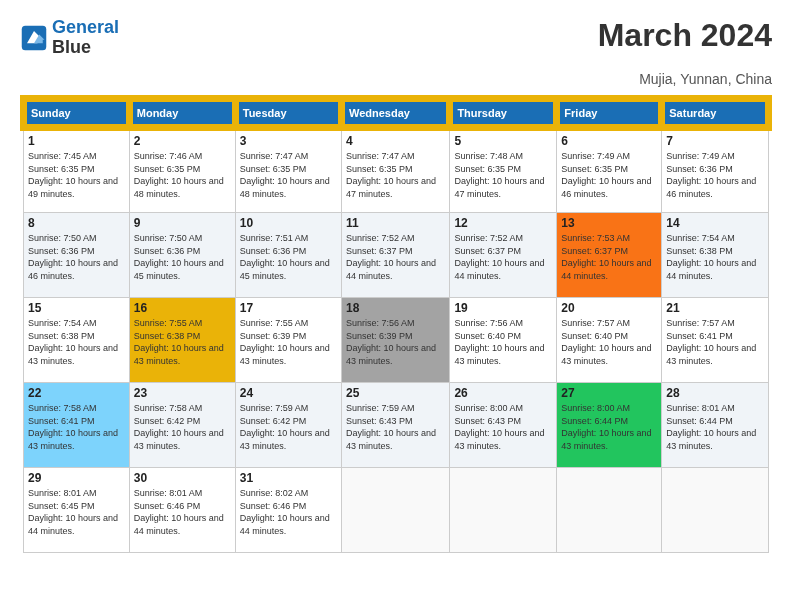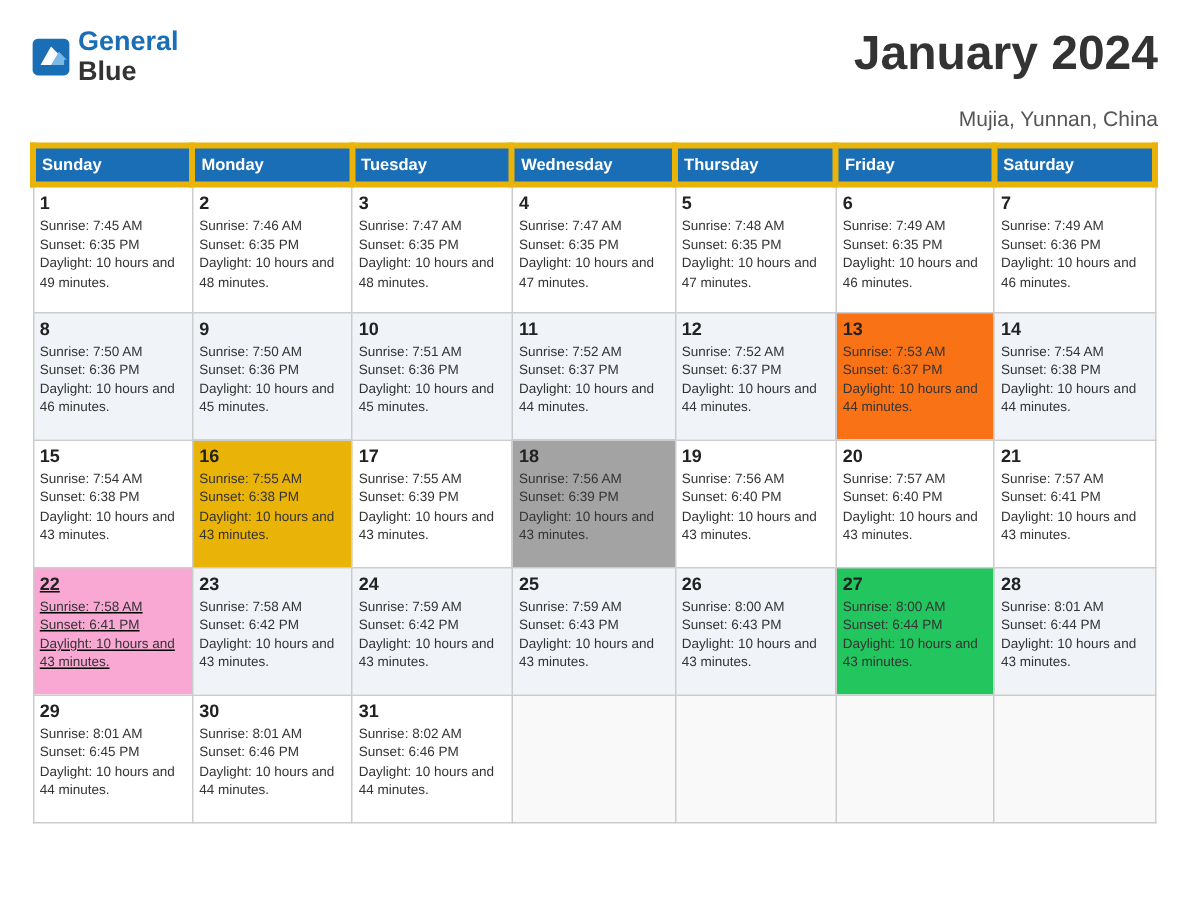--- a/index.html
+++ b/index.html
@@ -57,21 +57,21 @@
       border-collapse: collapse;
       font-size: 9.5px;
     }
     .calendar thead tr th {
       background: #1a6eb5;
       color: #fff;
       font-weight: bold;
       font-size: 11px;
       padding: 5px 4px;
       text-align: left;
-      border: 4px solid #eab308;
+      border: 7px solid #eab308;
     }
     .calendar tbody tr td {
       border: 1px solid #ccc;
       vertical-align: top;
       padding: 3px 4px;
       width: 113px;
       height: 85px;
       background: #fff;
     }
     .calendar tbody tr:nth-child(even) td {
@@ -103,21 +103,21 @@
         <rect x="2" y="2" width="28" height="28" rx="4" fill="#1a6eb5"></rect>
         <polygon points="8,22 16,8 24,16 20,16 20,22" fill="white"></polygon>
         <polygon points="16,22 22,12 28,18 26,18 26,22" fill="#7ab8e8"></polygon>
       </svg>
       <div class="logo-text">
         <div><span class="blue">General</span></div>
         <div>Blue</div>
       </div>
     </div>
     <div class="title-block">
-      <div class="cal-title">January 2024</div>
+      <div class="cal-title">March 2024</div>
       <div class="cal-subtitle">Mujia, Yunnan, China</div>
     </div>
   </div>
 
   <table class="calendar">
     <thead>
       <tr>
 
       <th>Sunday</th>
           <th>Monday</th>
@@ -213,21 +213,21 @@
           <td style="background: rgb(255, 255, 255);">
             <span class="day-num">20</span>
             <div class="day-info">Sunrise: 7:57 AM<br>Sunset: 6:40 PM<br>Daylight: 10 hours and 43 minutes.</div>
           </td>
           <td style="background: rgb(255, 255, 255);">
             <span class="day-num">21</span>
             <div class="day-info">Sunrise: 7:57 AM<br>Sunset: 6:41 PM<br>Daylight: 10 hours and 43 minutes.</div>
           </td>
         </tr>
         <tr>
-          <td style="background: #f9a8d4; text-decoration: underline;">
+          <td style="background: #7dd3fc;">
             <span class="day-num">22</span>
             <div class="day-info">Sunrise: 7:58 AM<br>Sunset: 6:41 PM<br>Daylight: 10 hours and 43 minutes.</div>
           </td>
           <td style="background: rgb(240, 244, 248);">
             <span class="day-num">23</span>
             <div class="day-info">Sunrise: 7:58 AM<br>Sunset: 6:42 PM<br>Daylight: 10 hours and 43 minutes.</div>
           </td>
           <td style="background: rgb(240, 244, 248);">
             <span class="day-num">24</span>
             <div class="day-info">Sunrise: 7:59 AM<br>Sunset: 6:42 PM<br>Daylight: 10 hours and 43 minutes.</div>

